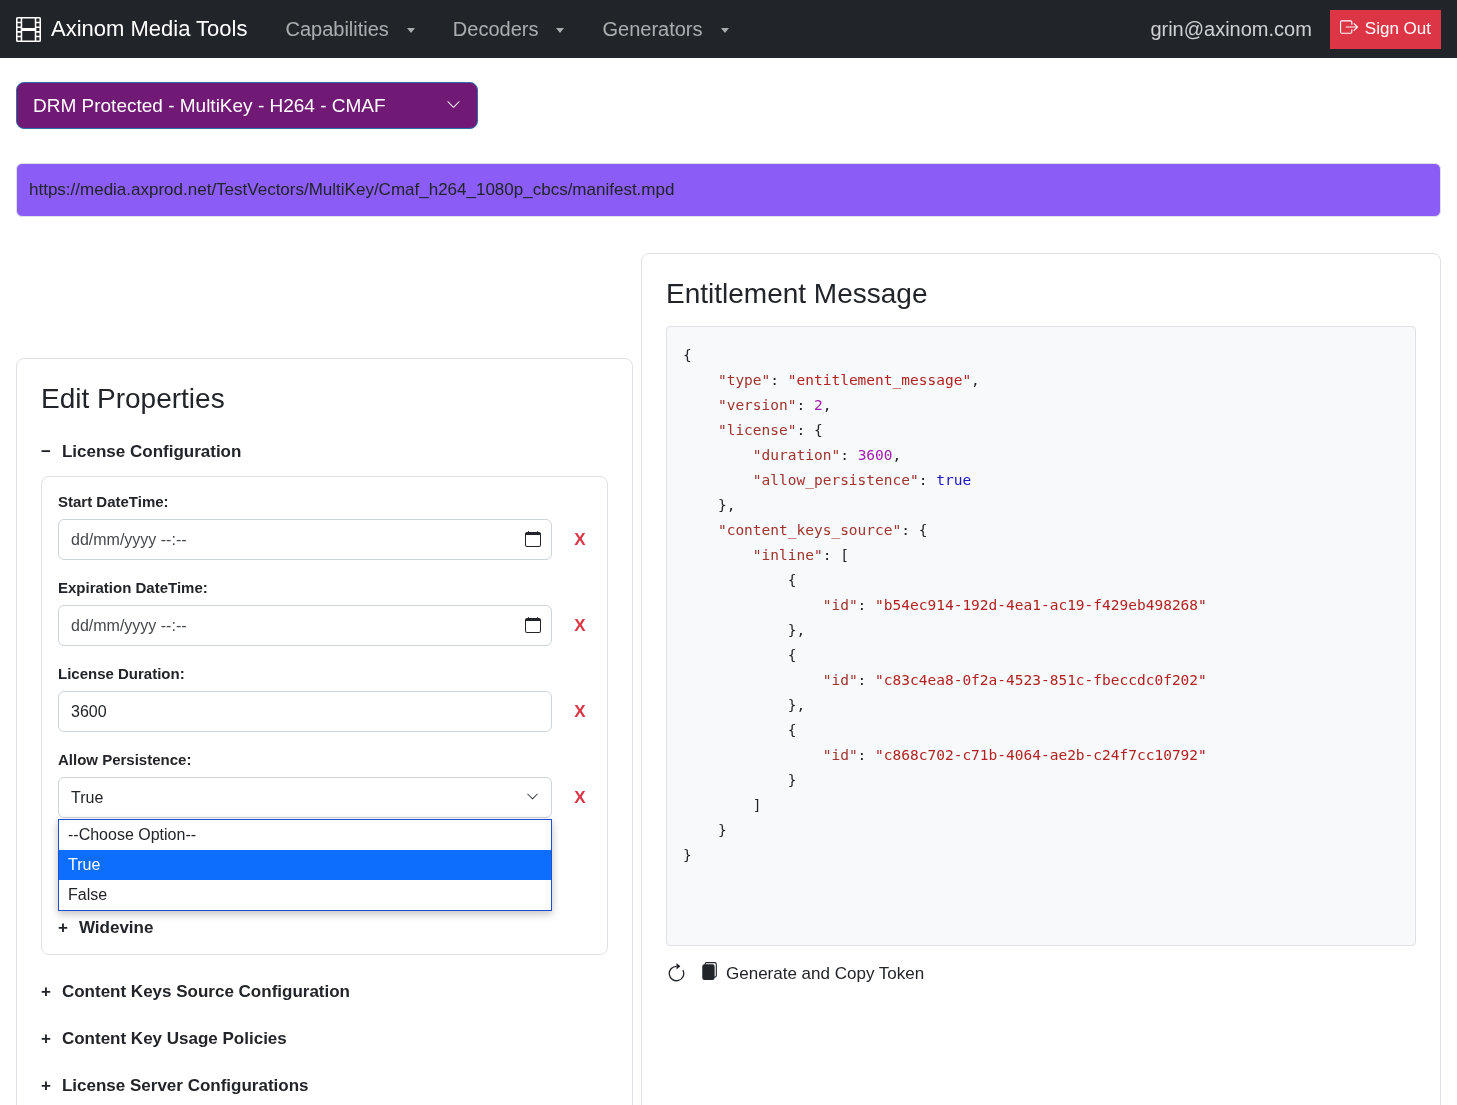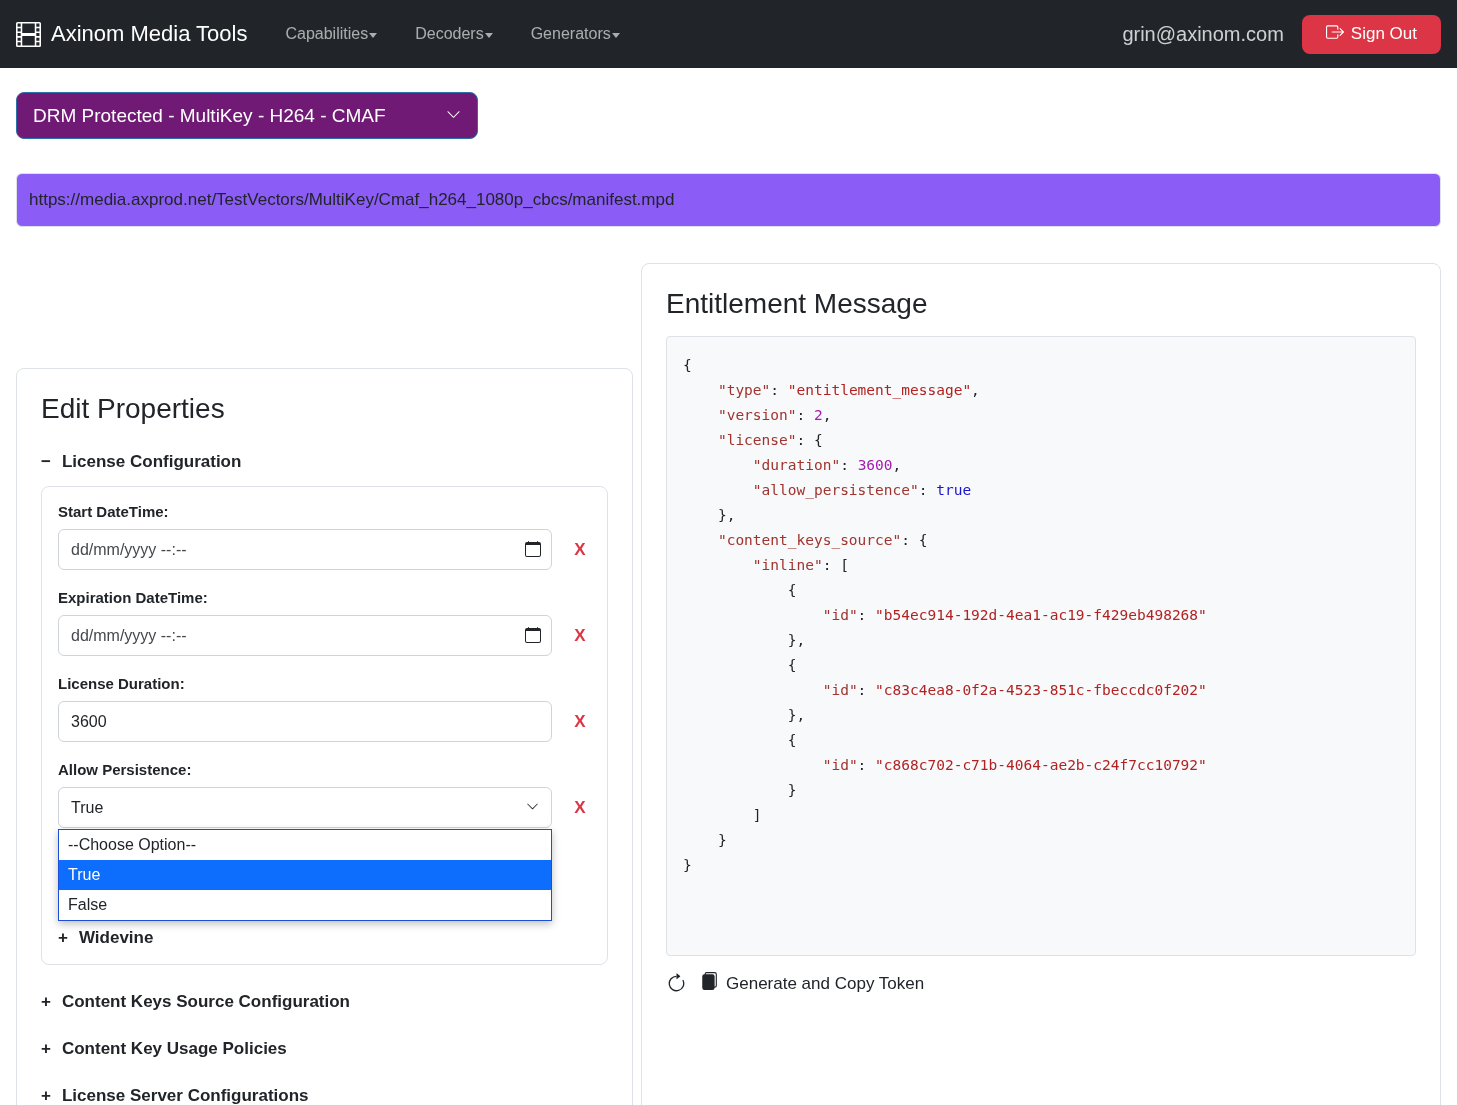--- a/index.html
+++ b/index.html
@@ -1,29 +1,29 @@
 <!DOCTYPE html>
 <html><head>
 <meta charset="utf-8">
 <style>
   * { box-sizing: border-box; margin: 0; padding: 0; }
   html,body { width: 1457px; min-height: 1105px; background: #fff; color: #212529;
     font-family: "Liberation Sans", sans-serif; }
 
   
-  .navbar { height: 68px; background: #212529; display: flex; align-items: center; padding: 0 16px; }
+  .navbar { height: 58px; background: #212529; display: flex; align-items: center; padding: 0 16px; }
   .brand { display: flex; align-items: center; gap: 10px; color: #fff; font-size: 22px; cursor: pointer; }
   .brand svg { display: block; }
   .nav-links { display: flex; align-items: center; margin-left: 38px; gap: 38px; }
-  .nav-link { color: rgba(255,255,255,.62); font-size: 16px; display: flex; align-items: center; gap: 1px; cursor: pointer; }
+  .nav-link { color: rgba(255,255,255,.62); font-size: 20px; display: flex; align-items: center; gap: 18px; cursor: pointer; }
   .caret { width: 0; height: 0; border-left: 4.5px solid transparent; border-right: 4.5px solid transparent; border-top: 5px solid rgba(255,255,255,.62); margin-top: 2px; }
   .nav-right { margin-left: auto; display: flex; align-items: center; gap: 18px; }
   .user-email { color: rgba(255,255,255,.78); font-size: 20px; }
-  .signout-btn { background: #dc3545; color: #fff; border: none; border-radius: 8px; font-size: 17px;
-    padding: 8px 24px; display: flex; align-items: center; gap: 7px; cursor: pointer; font-family: inherit; justify-content: center; }
+  .signout-btn { background: #dc3545; color: #fff; border: none; border-radius: 0; font-size: 17px;
+    padding: 8px 10px; display: flex; align-items: center; gap: 7px; cursor: pointer; font-family: inherit; justify-content: center; }
 
   
   .vector-select { margin: 24px 16px 0; width: 462px; height: 47px; background: #701a75; border: 1px solid #2a71a8;
     border-radius: 8px; color: #fff; font-size: 19px; padding: 0 16px; display: flex; align-items: center;
     justify-content: space-between; cursor: pointer; }
 
   
   .url-box { margin: 34px 16px 0; border: 1px solid #dee2e6; border-radius: 6px; padding: 16px 12px;
     font-size: 17px; color: #212529; background: #8b5cf6; }
 

